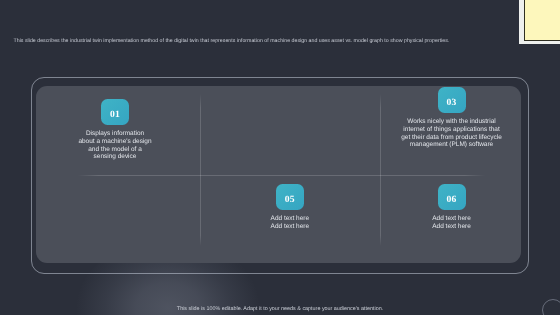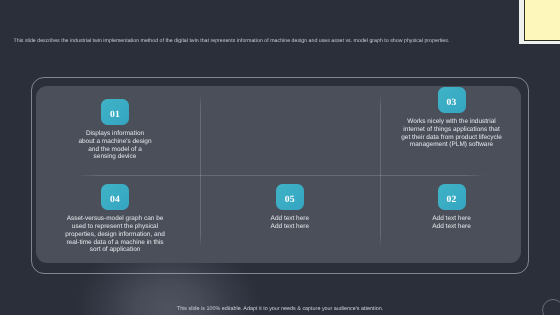--- a/index.html
+++ b/index.html
@@ -68,31 +68,27 @@
 
     <div class="cell" style="left:-2.5px;top:13px;width:164px;">
       <div class="badge">01</div>
       <div class="ctext" style="width:74px;margin:4.9px auto 0;">Displays information about a machine's design and the model of a sensing device</div>
     </div>
     <div class="cell" style="left:345.7px;top:1px;width:140.7px;">
       <div class="badge">03</div>
       <div class="ctext" style="width:102px;margin:4.9px auto 0;">Works nicely with the industrial internet of things applications that get their data from product lifecycle management (PLM) software</div>
     </div>
 
-    <div class="cell" style="left:-2.5px;top:98.3px;width:164px;">
-      <div class="badge">04</div>
-      <div class="ctext" style="width:101px;margin:4.9px auto 0;">Asset-versus-model graph can be used to represent the physical properties, design information, and real-time data of a machine in this sort of application</div>
-    </div>
     <div class="cell" style="left:164px;top:98.3px;width:180.7px;">
       <div class="badge">05</div>
       <div class="ctext" style="width:90px;margin:4.9px auto 0;white-space:pre-line;">Add text here
 Add text here</div>
     </div>
     <div class="cell" style="left:345.7px;top:98.3px;width:140.7px;">
-      <div class="badge">02</div>
+      <div class="badge">06</div>
       <div class="ctext" style="width:90px;margin:4.9px auto 0;white-space:pre-line;">Add text here
 Add text here</div>
     </div>
   </div>
 
   <div class="corner-arc"></div>
 
   <div class="footer">This slide is 100% editable. Adapt it to your needs &amp; capture your audience's attention.</div>
 </div>
 

